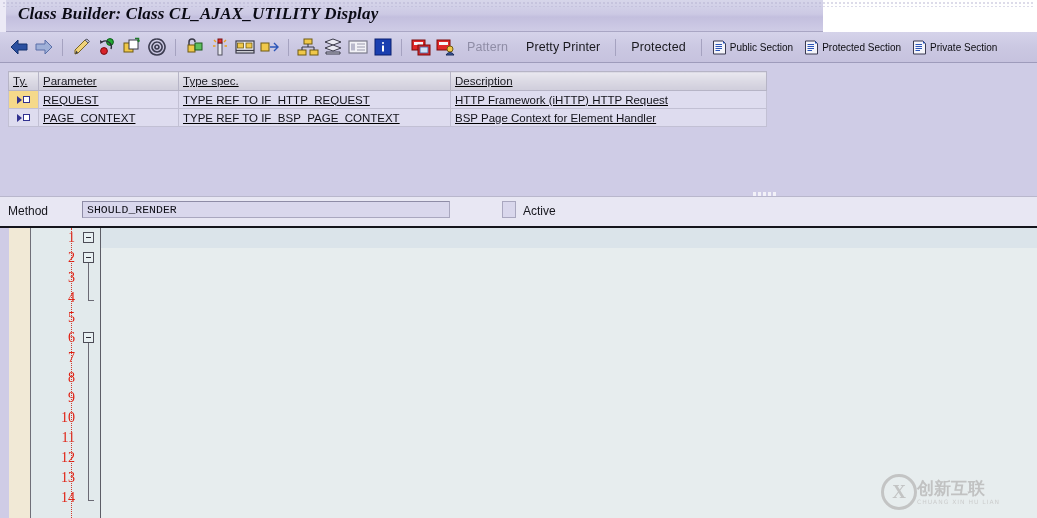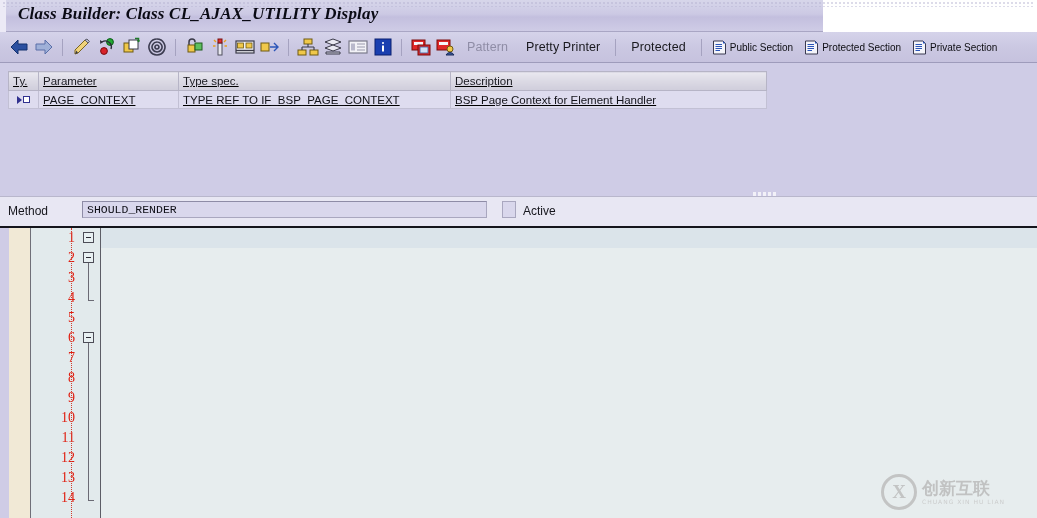--- a/index.html
+++ b/index.html
@@ -187,21 +187,21 @@
     background: #e8e7f3;
     border-top: 1px solid #b9b7cc;
     box-sizing: border-box;
   }
   #method-label {
     position: absolute; left: 8px; top: 7px;
     font-size: 12px; color: #15151c;
   }
   #method-input {
     position: absolute; left: 82px; top: 4px;
-    width: 405px; height: 17px;
+    width: 368px; height: 17px;
     background: #d9d7ec;
     border: 1px solid #a9a7bf;
     border-top-color:#8e8ca6; border-left-color:#8e8ca6;
     box-sizing: border-box;
     font-family: "Liberation Mono", monospace;
     font-size: 11.5px;
     color: #101018;
     padding: 0 0 0 4px;
     line-height: 15px;
     outline: none;
@@ -310,21 +310,21 @@
     pointer-events: none;
   }
   #wm-circle {
     width: 30px; height: 30px; border-radius: 50%;
     border: 3px solid #bcbcbc;
     display:flex; align-items:center; justify-content:center;
     font-family: "Liberation Serif", serif;
     font-weight: bold; font-size: 19px; color: #bcbcbc;
     flex: 0 0 auto;
   }
-  #wm-text { margin-left: 5px; }
+  #wm-text { }
   #wm-cn {
     font-family: "DejaVu Sans", sans-serif;
     font-size: 17px; font-weight: bold; color: #b9b9b9;
     line-height: 19px;
   }
   #wm-py {
     font-family: "DejaVu Sans", sans-serif;
     font-size: 6px; color: #c6c6c6; letter-spacing: 1px;
     line-height: 8px;
   }
@@ -516,20 +516,28 @@
     </colgroup>
     <thead>
       <tr>
         <th class="first">Ty.</th>
         <th>Parameter</th>
         <th>Type spec.</th>
         <th>Description</th>
       </tr>
     </thead>
     <tbody>
+      <tr class="sel">
+        <td class="ty">
+          <span class="picon"><i class="tri"></i><i class="sq"></i></span>
+        </td>
+        <td>REQUEST</td>
+        <td>TYPE REF TO IF_HTTP_REQUEST</td>
+        <td>HTTP Framework (iHTTP) HTTP Request</td>
+      </tr>
       <tr>
         <td class="ty">
           <span class="picon"><i class="tri"></i><i class="sq"></i></span>
         </td>
         <td>PAGE_CONTEXT</td>
         <td>TYPE REF TO IF_BSP_PAGE_CONTEXT</td>
         <td>BSP Page Context for Element Handler</td>
       </tr>
     </tbody>
   </table>

